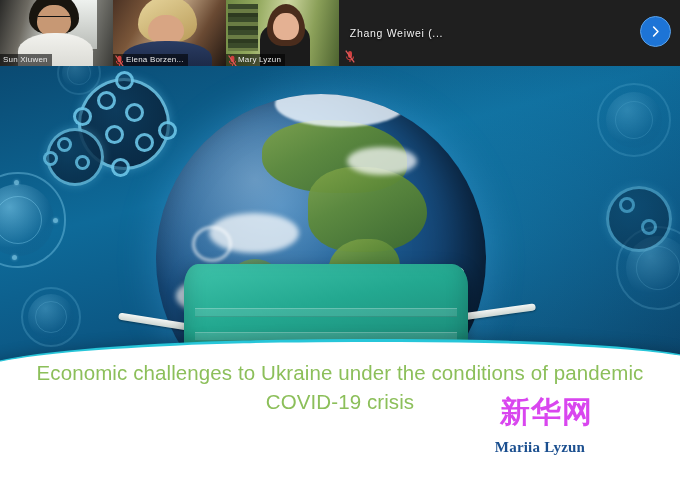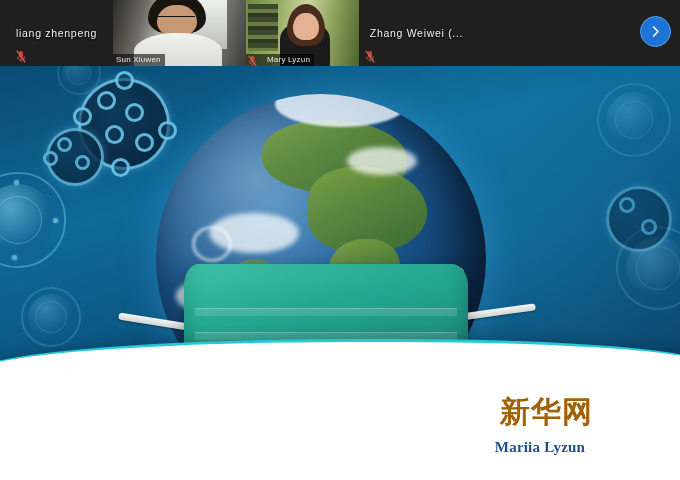--- a/index.html
+++ b/index.html
@@ -283,21 +283,21 @@
   
   .xinhua-logo {
     position: absolute;
     left: 500px;
     top: 396px;
     z-index: 9;
     font-family: "DejaVu Sans", sans-serif;
     font-size: 30px;
     line-height: 32px;
     font-weight: 700;
-    color: #a16207;
+    color: #d946ef;
     letter-spacing: 1px;
     text-shadow: 0 1px 0 rgba(255,255,255,0.55);
   }
   .watermark {
     position: absolute;
     left: 505px;
     top: 432px;
     z-index: 9;
     color: #ffffff;
     font-size: 17px;
@@ -307,63 +307,69 @@
     font-family: "Liberation Sans", sans-serif;
   }
 </style>
 </head>
 <body>
 
 <div id="app">
 
   <div class="filmstrip">
 
-    <div class="tile novideo" style="width:113px;">
-      <span class="nv-name">liang  zhenpeng</span>
-      <span class="mic-standalone">
-        <svg viewBox="0 0 10 13" width="10" height="13">
-          <rect x="3" y="1" width="4" height="7" rx="2" fill="#d04040"></rect>
-          <path d="M1.6 6.4a3.4 3.4 0 0 0 6.8 0" stroke="#d04040" stroke-width="1.1" fill="none"></path>
-          <line x1="5" y1="9.6" x2="5" y2="12" stroke="#d04040" stroke-width="1.1"></line>
-          <line x1="0.8" y1="0.6" x2="9.2" y2="12.4" stroke="#e05a5a" stroke-width="1.3"></line>
-        </svg>
-      </span>
-    </div>
-
-    <div class="tile" style="width:133px;">
+
+    <div class="tile" style="width:113px;">
       <div class="vid">
         <div class="bg" style="background:linear-gradient(105deg,#2a2a28 0%,#6d6a62 22%,#cfd3cf 44%,#9a9a93 62%,#3a3a36 100%);"></div>
         <div style="position:absolute;left:60%;top:0;width:26%;height:74%;background:linear-gradient(180deg,#eef1ee,#b9bcb7);"></div>
         <div class="hair" style="left:26%;top:-10%;width:44%;height:62%;background:#18150f;"></div>
         <div class="person" style="left:33%;top:8%;width:30%;height:46%;background:#c79874;"></div>
         <div style="position:absolute;left:34%;top:24%;width:28%;height:7%;border-top:1.6px solid #111;"></div>
         <div class="torso" style="left:16%;top:50%;width:66%;height:58%;background:linear-gradient(180deg,#f2f2ee,#d8d8d2);"></div>
       </div>
 
       <div class="namebar">Sun Xiuwen</div>
     </div>
 
+    <div class="tile" style="width:113px;">
+      <div class="vid">
+        <div class="bg" style="background:linear-gradient(120deg,#4b3224 0%,#7a5639 26%,#b79b7c 48%,#6a4a33 72%,#221812 100%);"></div>
+        <div class="hair" style="left:22%;top:-6%;width:52%;height:70%;background:linear-gradient(150deg,#e8d79e,#b99b59);"></div>
+        <div class="person" style="left:31%;top:22%;width:32%;height:44%;background:#d8a583;"></div>
+        <div class="torso" style="left:8%;top:62%;width:80%;height:52%;background:linear-gradient(180deg,#2a3c63,#18243f);"></div>
+      </div>
+      <span class="mic-muted">
+        <svg viewBox="0 0 9 12" width="9" height="12">
+          <rect x="2.6" y="0.8" width="3.8" height="6.4" rx="1.9" fill="#d04040"></rect>
+          <path d="M1.3 5.9a3.2 3.2 0 0 0 6.4 0" stroke="#d04040" stroke-width="1" fill="none"></path>
+          <line x1="4.5" y1="8.9" x2="4.5" y2="11.1" stroke="#d04040" stroke-width="1"></line>
+          <line x1="0.6" y1="0.5" x2="8.4" y2="11.5" stroke="#e05a5a" stroke-width="1.2"></line>
+        </svg>
+      </span>
+      <div class="namebar" style="padding-left:13px;">Elena Borzen...</div>
+    </div>
 
     <div class="tile active" style="width:113px;">
       <div class="vid">
         <div class="bg" style="background:linear-gradient(100deg,#6f8a44 0%,#93a95e 26%,#cdd6a0 50%,#8ba059 74%,#4d6330 100%);"></div>
         <div style="position:absolute;left:2%;top:6%;width:26%;height:72%;background:repeating-linear-gradient(180deg,#3a4a2a 0 5px,#6a7c44 5px 9px,#2d3a20 9px 13px);"></div>
         <div style="position:absolute;left:30%;top:36%;width:44%;height:70%;background:#1b1b1b;border-radius:34% 34% 0 0;"></div>
         <div class="hair" style="left:36%;top:6%;width:34%;height:64%;background:#4a2c1c;"></div>
         <div class="person" style="left:42%;top:20%;width:23%;height:40%;background:#e4b193;"></div>
       </div>
       <span class="mic-muted">
         <svg viewBox="0 0 9 12" width="9" height="12">
           <rect x="2.6" y="0.8" width="3.8" height="6.4" rx="1.9" fill="#d04040"></rect>
           <path d="M1.3 5.9a3.2 3.2 0 0 0 6.4 0" stroke="#d04040" stroke-width="1" fill="none"></path>
           <line x1="4.5" y1="8.9" x2="4.5" y2="11.1" stroke="#d04040" stroke-width="1"></line>
           <line x1="0.6" y1="0.5" x2="8.4" y2="11.5" stroke="#e05a5a" stroke-width="1.2"></line>
         </svg>
       </span>
-      <div class="namebar" style="padding-left:21px;">Mary Lyzun</div>
+      <div class="namebar" style="padding-left:12px;">Mary Lyzun</div>
     </div>
 
 
     <div class="tile novideo" style="width:115px;">
       <span class="nv-name">Zhang Weiwei (...</span>
       <span class="mic-standalone" style="left:6px;">
         <svg viewBox="0 0 10 13" width="10" height="13">
           <rect x="3" y="1" width="4" height="7" rx="2" fill="#d04040"></rect>
           <path d="M1.6 6.4a3.4 3.4 0 0 0 6.8 0" stroke="#d04040" stroke-width="1.1" fill="none"></path>
           <line x1="5" y1="9.6" x2="5" y2="12" stroke="#d04040" stroke-width="1.1"></line>
@@ -439,20 +445,21 @@
       <div class="mask-nose" style="left:20px; top:16px; width:268px; transform:rotate(-1deg); border-radius:6px;"></div>
       <div class="mask-body" style="left:8px; top:10px; width:284px; height:118px;">
         <div class="mask-fold" style="top:44px;"></div>
         <div class="mask-fold" style="top:68px;"></div>
         <div class="mask-fold" style="top:92px;"></div>
       </div>
     </div>
 
     <div class="panel"></div>
 
+    <div class="title">Economic challenges to Ukraine under the conditions of pandemic COVID-19 crisis</div>
 
     <div class="speaker-block">
       <div class="speaker-name">Mariia Lyzun</div>
     </div>
   </div>
 
   <div class="xinhua-logo">新华网</div>
 
 </div>
 

